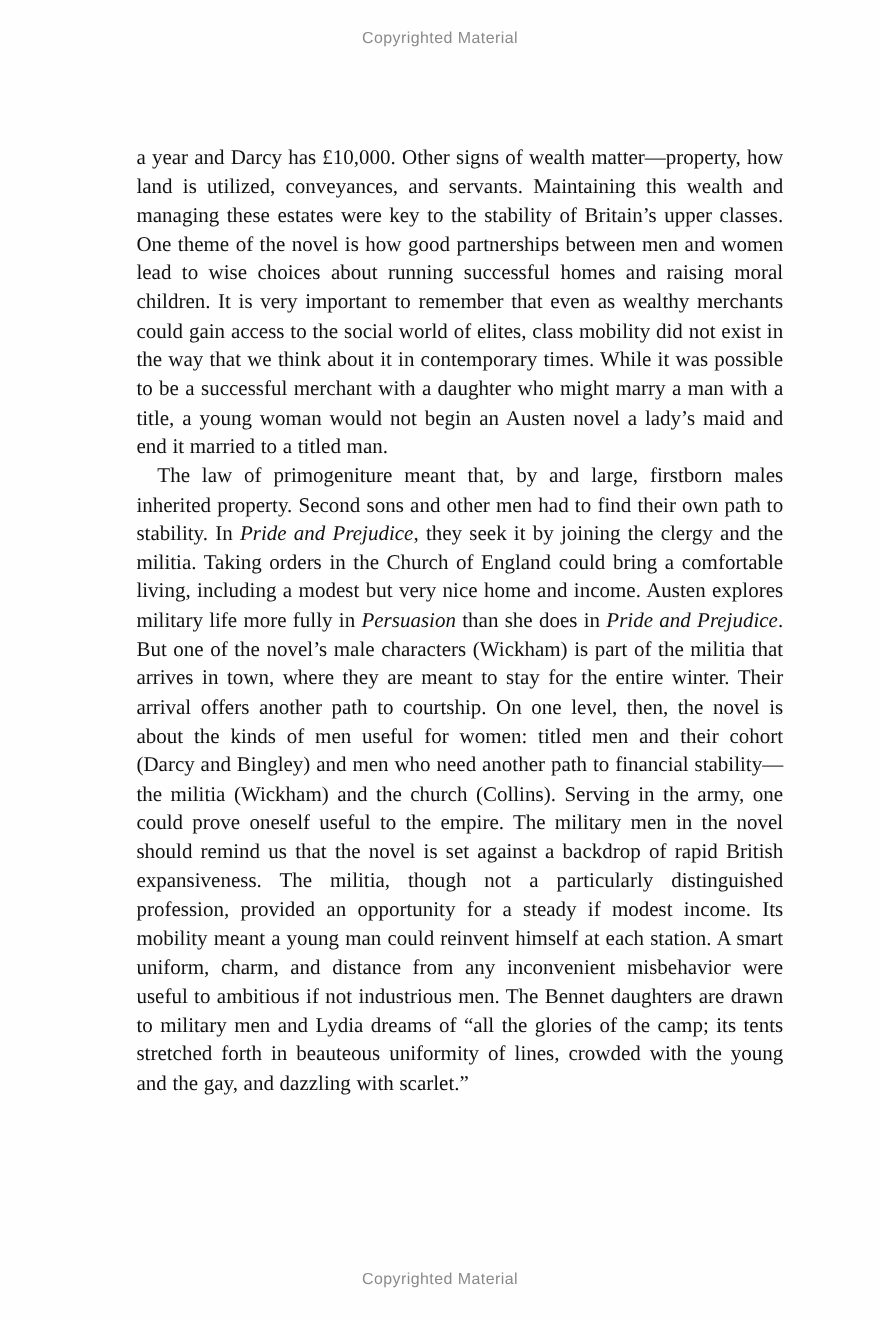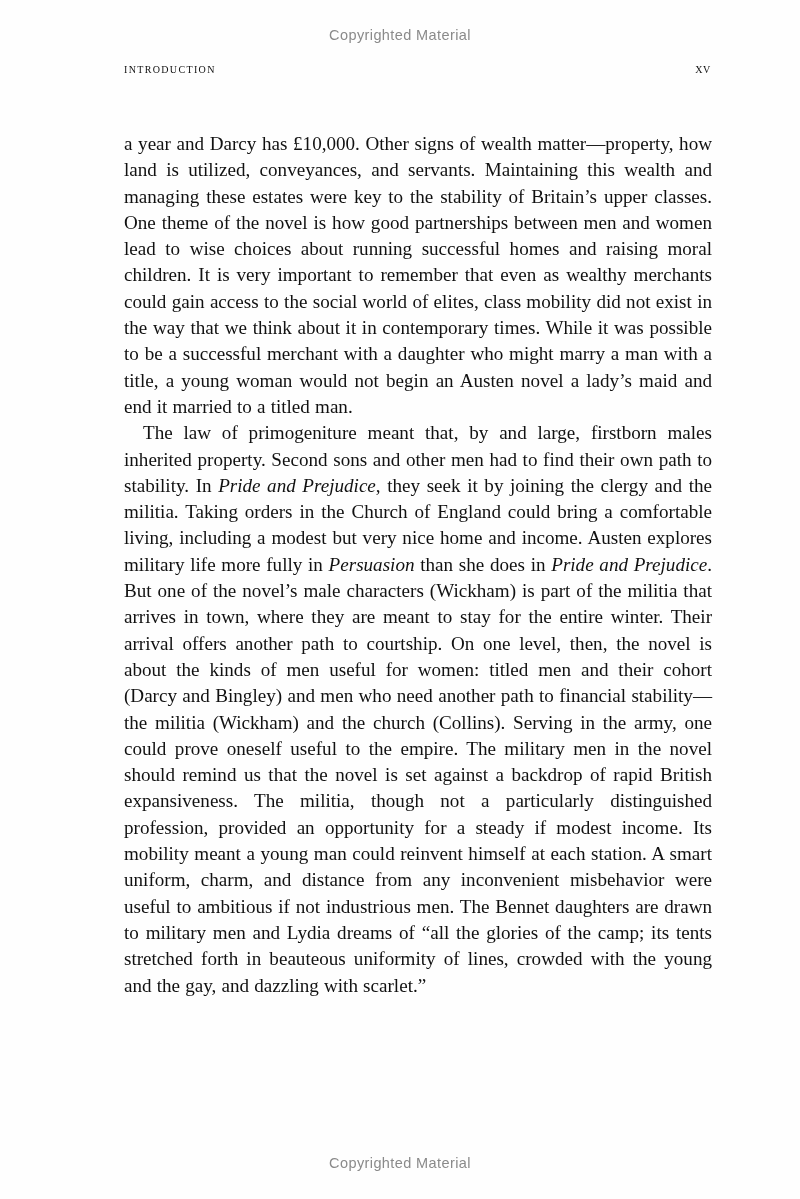--- a/index.html
+++ b/index.html
@@ -94,24 +94,20 @@
     font-feature-settings: "onum" 1;
   }
 </style>
 </head>
 <body>
 
 <div class="page">
 
   <div class="watermark watermark-top">Copyrighted Material</div>
 
-  <div class="runhead">
-    <span class="runhead-title">INTRODUCTION</span>
-    <span class="runhead-folio">xv</span>
-  </div>
 
   <div class="textblock">
     <p class="para"><span>a year and Darcy has £</span><span class="oldstyle">10,000</span><span>. Other signs of wealth matter—property, how land is utilized, conveyances, and servants. Maintaining this wealth and managing these estates were key to the stability of Britain’s upper classes. One theme of the novel is how good partnerships between men and women lead to wise choices about running successful homes and raising moral children. It is very important to remember that even as wealthy merchants could gain access to the social world of elites, class mobility did not exist in the way that we think about it in contemporary times. While it was possible to be a successful merchant with a daughter who might marry a man with a title, a young woman would not begin an Austen novel a lady’s maid and end it married to a titled man.</span></p>
     <p class="para"><span>The law of primogeniture meant that, by and large, firstborn males inherited property. Second sons and other men had to find their own path to stability. In </span><i>Pride and Prejudice</i><span>, they seek it by joining the clergy and the militia. Taking orders in the Church of England could bring a comfortable living, including a modest but very nice home and income. Austen explores military life more fully in </span><i>Persuasion</i><span> than she does in </span><i>Pride and Prejudice</i><span>. But one of the novel’s male characters (Wickham) is part of the militia that arrives in town, where they are meant to stay for the entire winter. Their arrival offers another path to courtship. On one level, then, the novel is about the kinds of men useful for women: titled men and their cohort (Darcy and Bingley) and men who need another path to financial stability—the militia (Wickham) and the church (Collins). Serving in the army, one could prove oneself useful to the empire. The military men in the novel should remind us that the novel is set against a backdrop of rapid British expansiveness. The militia, though not a particularly distinguished profession, provided an opportunity for a steady if modest income. Its mobility meant a young man could reinvent himself at each station. A smart uniform, charm, and distance from any inconvenient misbehavior were useful to ambitious if not industrious men. The Bennet daughters are drawn to military men and Lydia dreams of “all the glories of the camp; its tents stretched forth in beauteous uniformity of lines, crowded with the young and the gay, and dazzling with scarlet.”</span></p>
   </div>
 
   <div class="watermark watermark-bottom">Copyrighted Material</div>
 
 </div>
 

